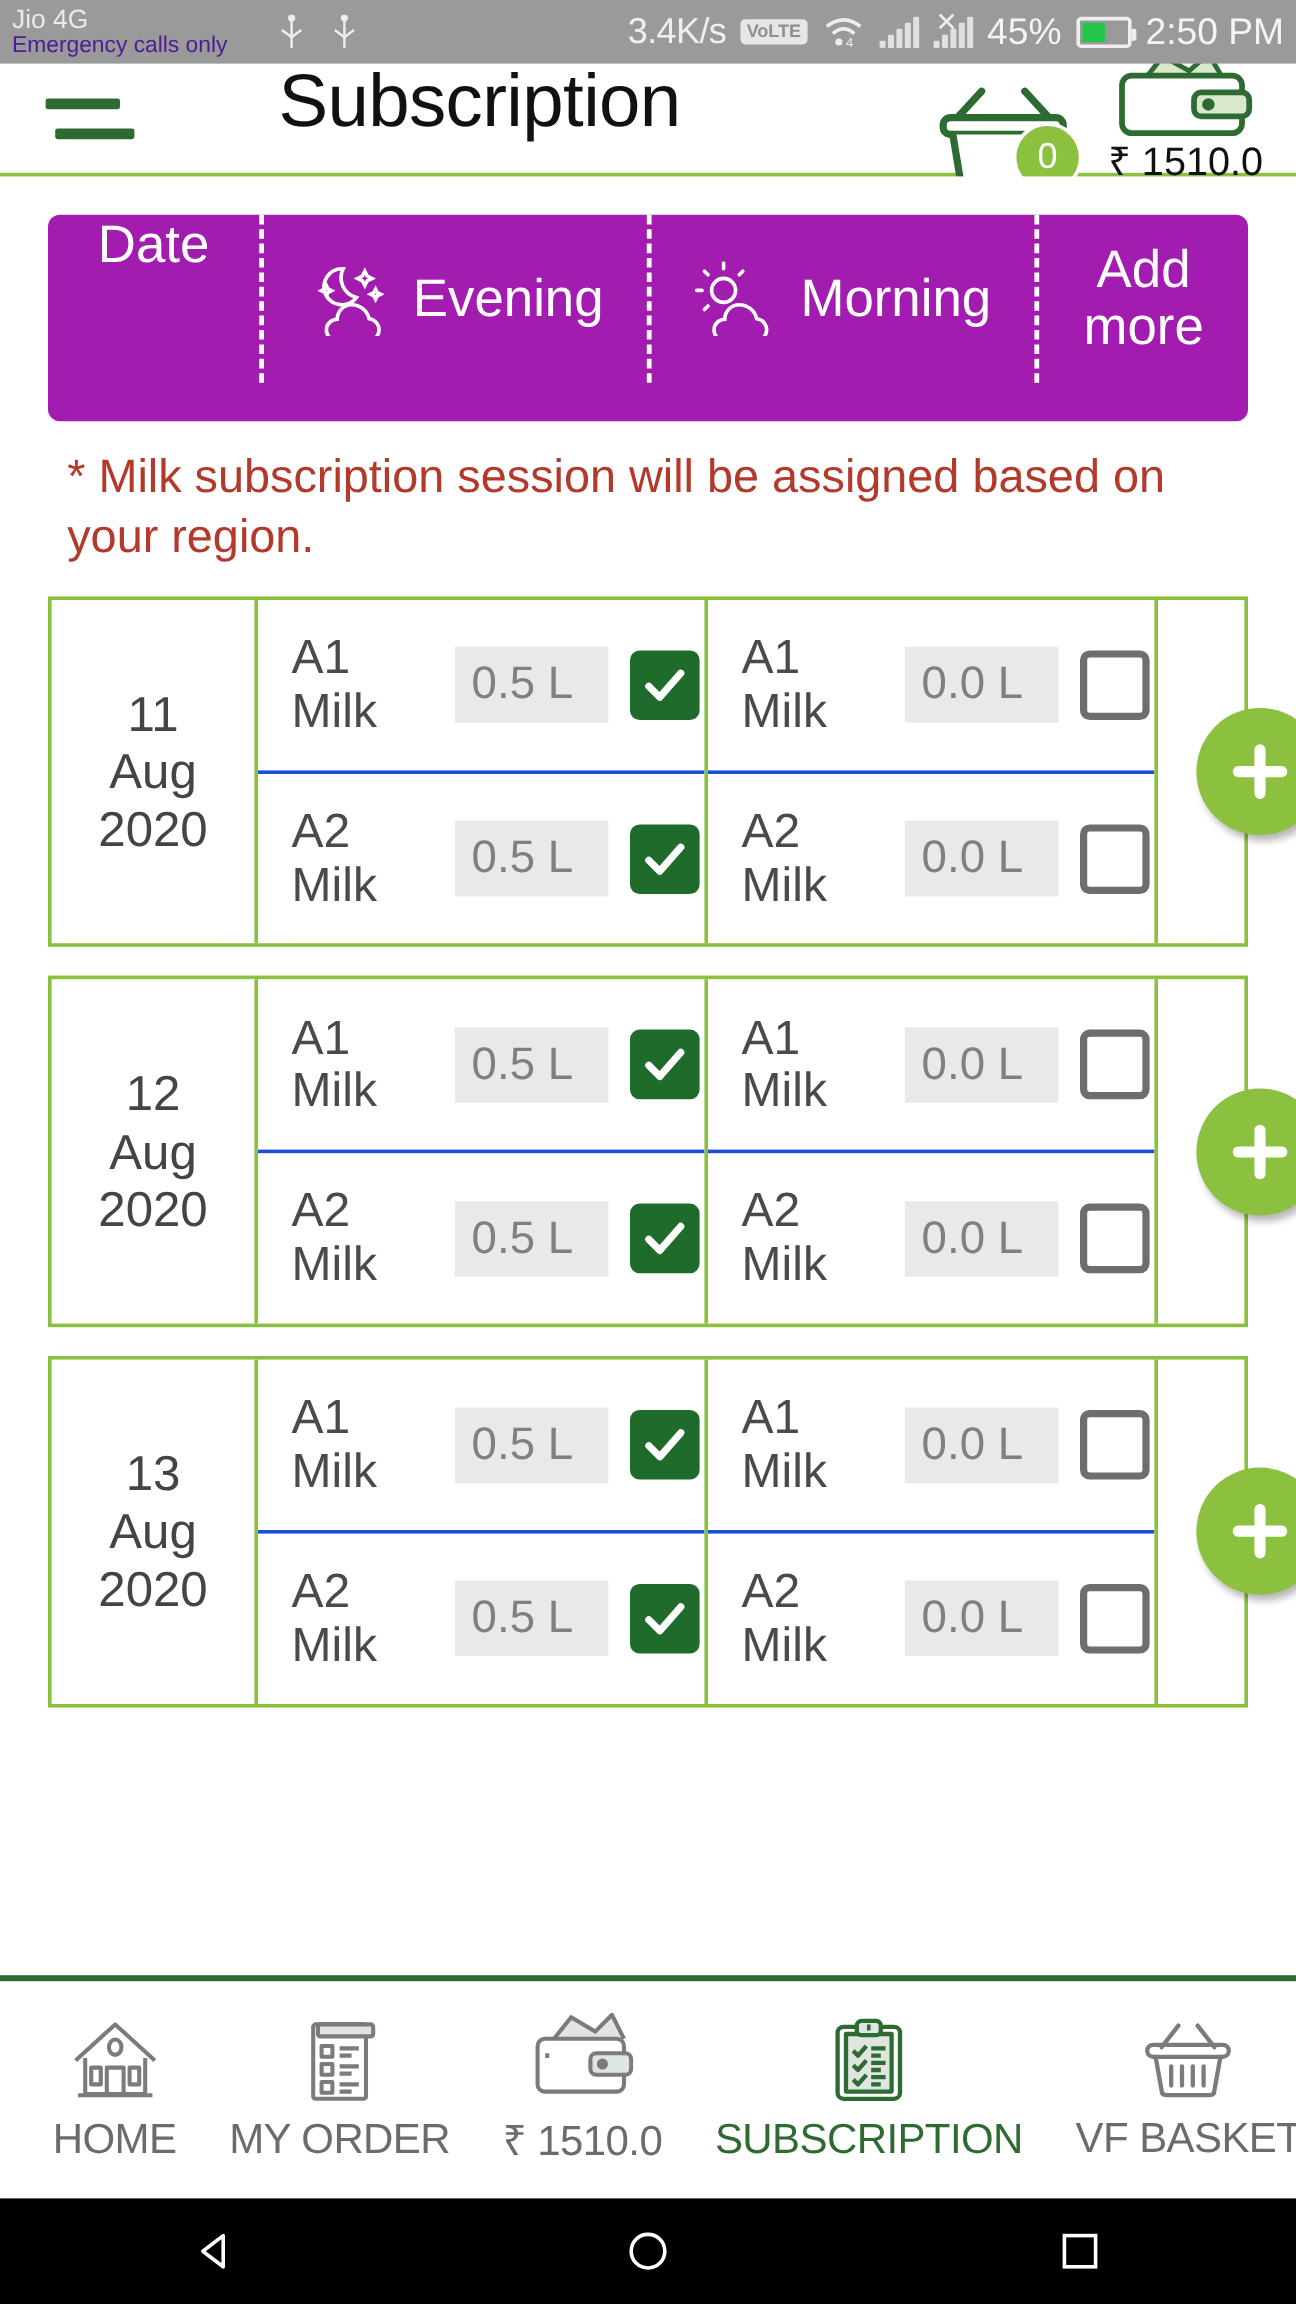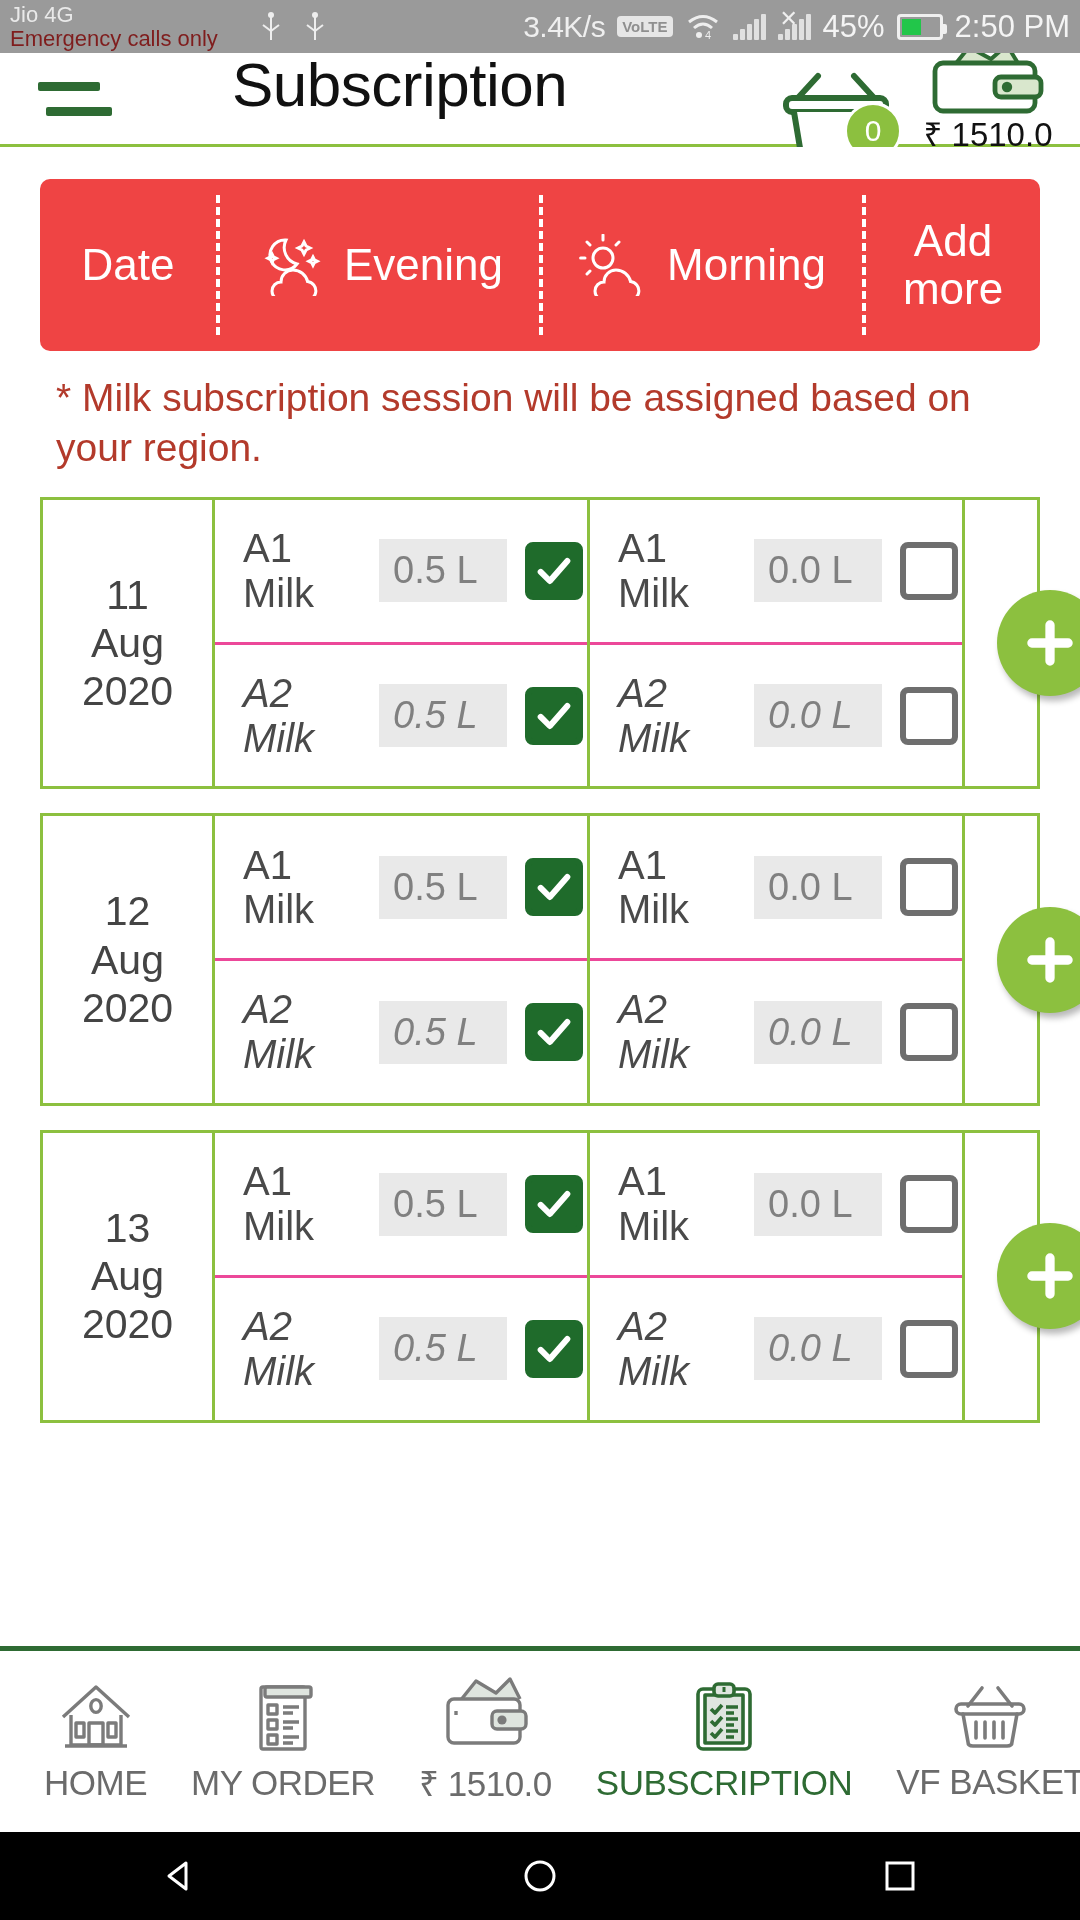--- a/index.html
+++ b/index.html
@@ -16,21 +16,21 @@
     height:53px; width:100%;
     background:#9a9a9a;
     color:#ffffff;
     display:flex; align-items:center;
     padding:0 10px;
     position:relative; z-index:30;
     font-size:21px;
   }
   .sb-left{ display:flex; flex-direction:column; line-height:1.08; }
   .sb-carrier{ font-size:22px; color:#e9e9e9; }
-  .sb-emerg{ font-size:22px; color:#7f1d1d; }
+  .sb-emerg{ font-size:19px; color:#4c1d95; }
   .sb-usb{ display:flex; gap:22px; margin-left:42px; align-items:center; }
   .sb-right{ margin-left:auto; display:flex; align-items:center; gap:12px; }
   .sb-speed{ font-size:30px; color:#efefef; letter-spacing:-.5px;}
   .volte{
     background:#e6e6e6; color:#8f8f8f; font-size:15px; font-weight:bold;
     border-radius:4px; padding:2px 5px; letter-spacing:0px;
   }
   .bars{ display:flex; align-items:flex-end; gap:2px; height:26px;}
   .bars i{ display:block; width:5px; background:#e0e0e0; border-radius:1px;}
   .bars i:nth-child(1){height:6px}
@@ -76,24 +76,24 @@
   .wallet-amt{ font-size:33px; color:#111; margin-top:-4px;}
 
   
   .content{
     position:absolute; top:147px; left:0; right:0; bottom:186px;
     overflow:hidden; background:#fff;
   }
 
   .tblhead{
     margin:32px 40px 0 40px;
-    background:#ef4444;
+    background:#a21caf;
     border-radius:10px;
     height:172px;
-    display:flex; align-items:center;
+    display:flex; align-items:flex-start;
     color:#fff;
   }
   .th-date{ width:176px; text-align:center; font-size:44px;}
   .th-cell{
     flex:1; display:flex; align-items:center; justify-content:center; gap:16px;
     border-left:4px dashed #ffffff; height:140px; font-size:44px;
   }
   .th-add{
     width:178px; text-align:center; font-size:44px; line-height:1.08;
     border-left:4px dashed #ffffff; height:140px;
@@ -117,21 +117,21 @@
     font-size:41px; color:#444; line-height:1.18;
     border-right:3px solid #8cc03f;
   }
   .card-sessions{ flex:1; display:flex; }
   .sess{ flex:1; display:flex; flex-direction:column; }
   .sess + .sess{ border-left:3px solid #8cc03f; }
   .prow{
     flex:1; display:flex; align-items:center; gap:18px;
     padding:26px 4px 26px 28px; min-height:142px;
   }
-  .prow + .prow{ border-top:3px solid #ec4899;font-style:italic; }
+  .prow + .prow{ border-top:3px solid #1d4ed8; }
   .pname{ font-size:40px; color:#4a4a4a; line-height:1.12; width:118px; }
   .qty{
     background:#e9e9e9; color:#808080; font-size:38px;
     padding:10px 14px; min-width:128px; 
   }
   .chk{
     width:58px;height:58px;flex:none;border-radius:8px;
     border:6px solid #6e6e6e; background:#fff; cursor:pointer;
   }
   .chk.on{

